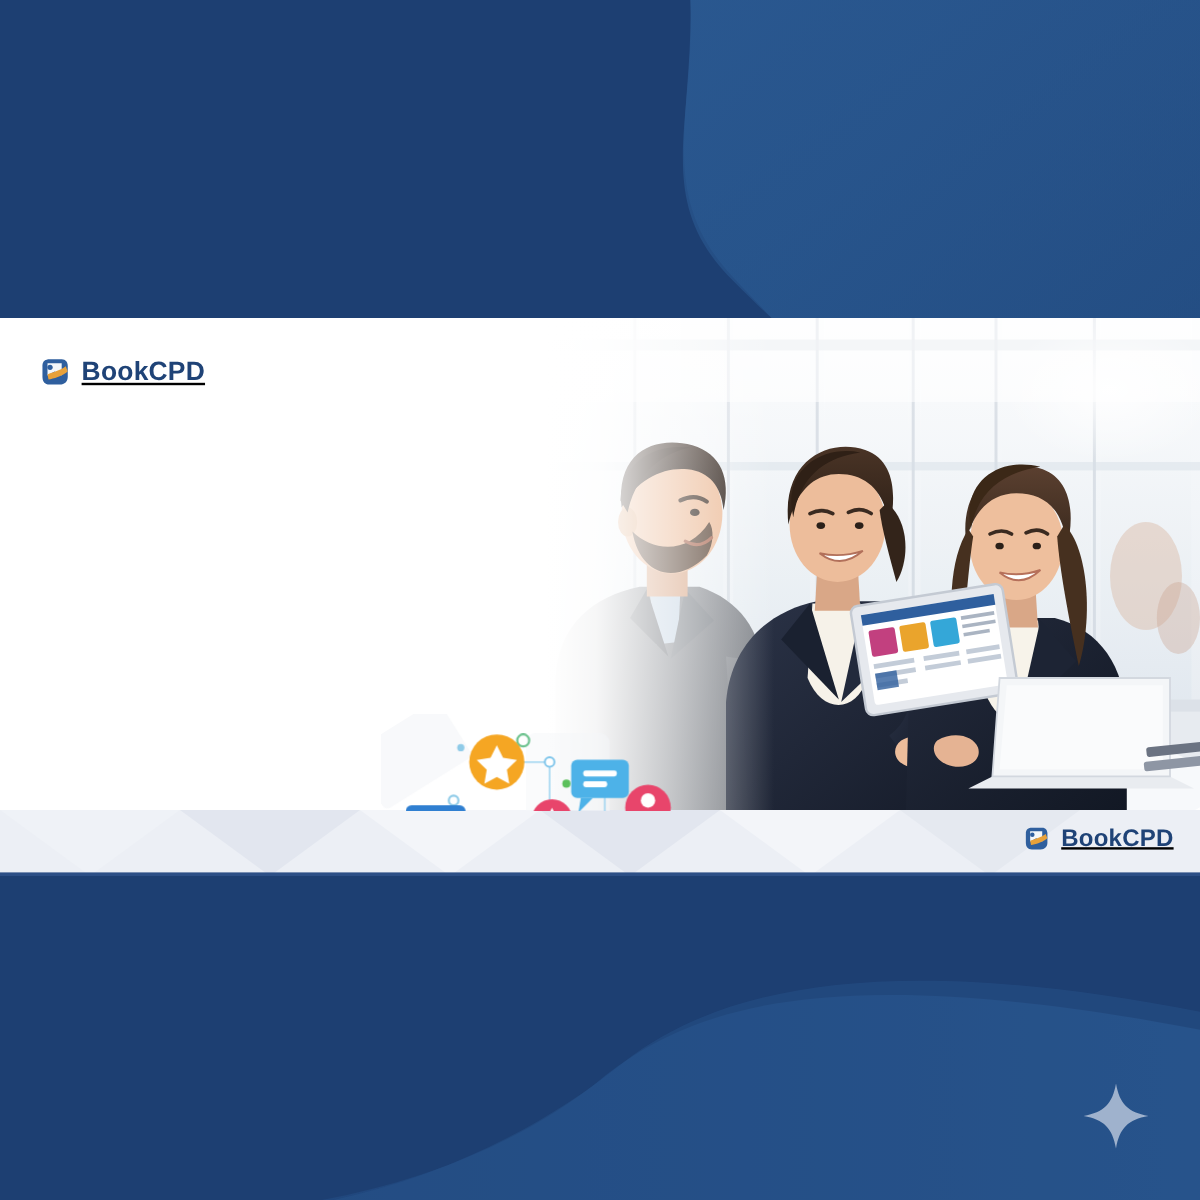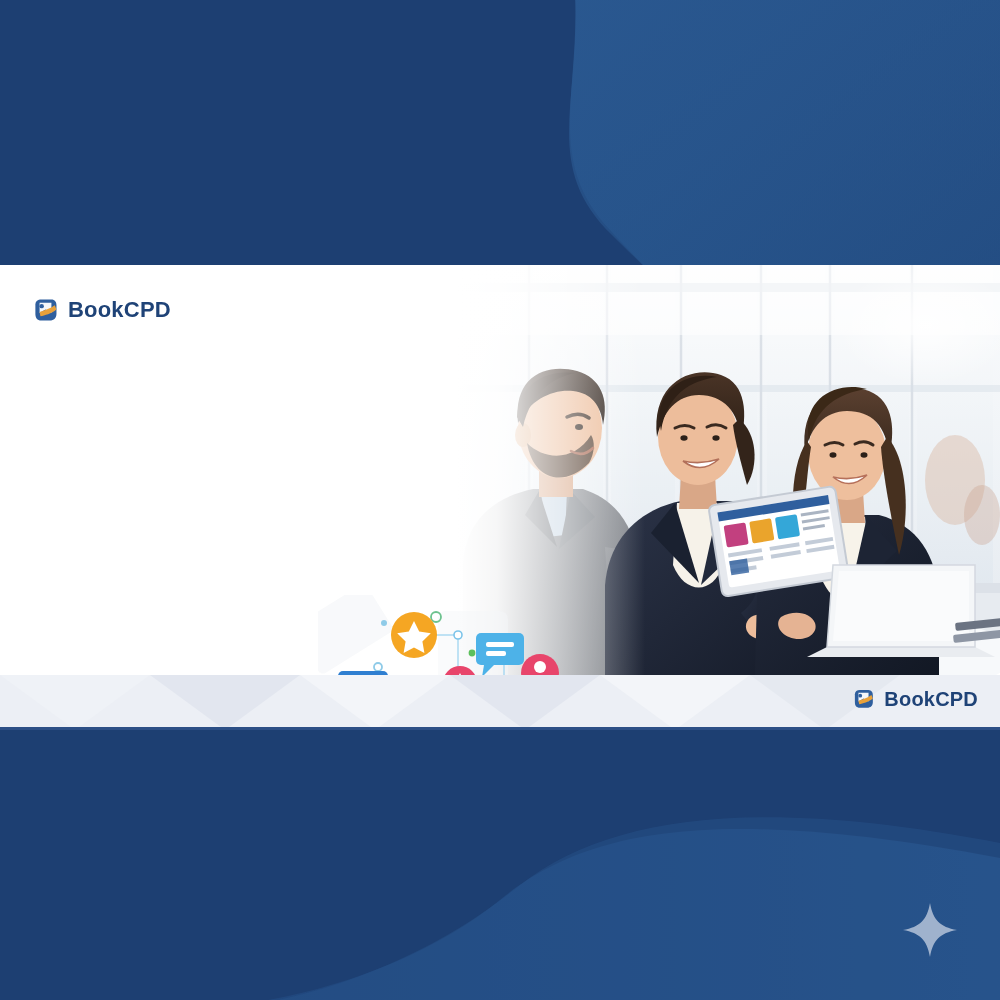--- a/index.html
+++ b/index.html
@@ -26,21 +26,21 @@
     overflow:hidden;
   }
   .card-photo svg{ display:block; width:100%; height:100%; }
   .photo-fade{
     position:absolute; left:0; top:0; width:190px; height:100%;
     background:linear-gradient(to right,#ffffff 0%,rgba(255,255,255,.92) 22%,rgba(255,255,255,.55) 55%,rgba(255,255,255,0) 100%);
     pointer-events:none;
   }
 
   
-  .logo{ position:absolute; display:flex; align-items:center; gap:9px; }
+  .logo{ position:absolute; display:flex; align-items:center; gap:9px;text-decoration:underline; }
   .logo-top{ left:32px; top:296px; }
   .logo-mark{ width:27px; height:27px; flex:0 0 auto; }
   .logo-text{ font-size:22px; font-weight:bold; color:#1f4377; letter-spacing:.2px; line-height:1; }
 
   
   .illu{ position:absolute; left:318px; top:330px; width:260px; height:300px; }
   .illu svg{ display:block; width:100%; height:100%; }
 
   
   .footer{

